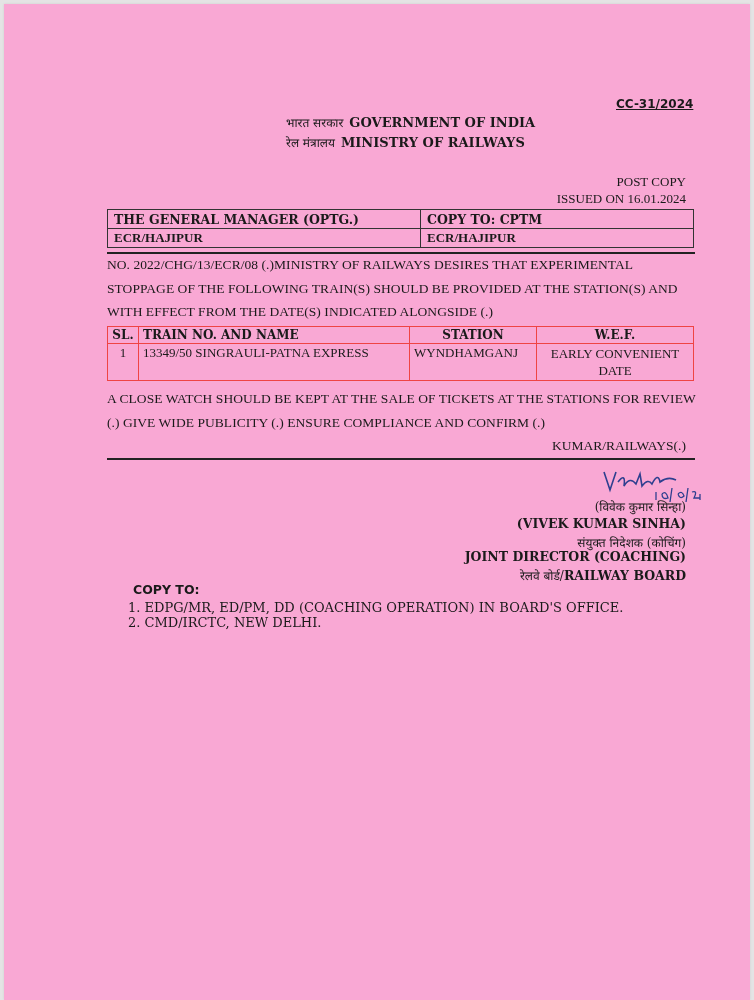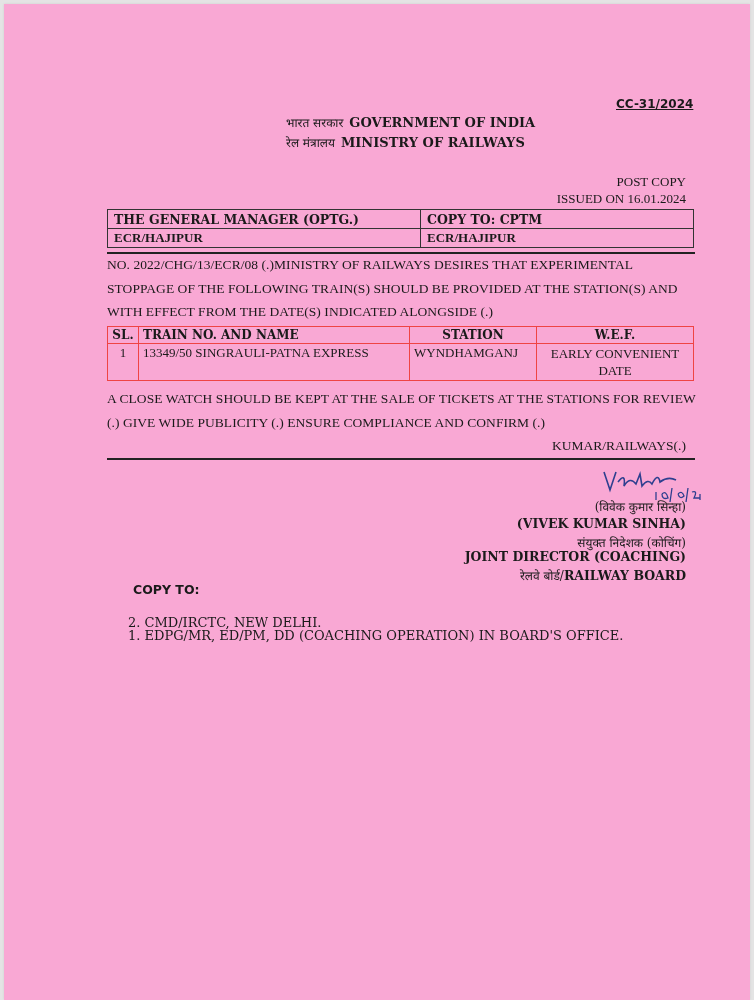--- a/index.html
+++ b/index.html
@@ -89,16 +89,16 @@
 
   <div class="abs sig" style="top:494px;">(विवेक कुमार सिन्हा)</div>
   <div class="abs sig sigb" style="top:512px;">(VIVEK KUMAR SINHA)</div>
   <div class="abs sig" style="top:530px;">संयुक्त निदेशक (कोचिंग)</div>
   <div class="abs sig sigb" style="top:545px;">JOINT DIRECTOR (COACHING)</div>
   <div class="abs sig" style="top:563px;">
     <span>रेलवे बोर्ड/</span><span class="sigb">RAILWAY BOARD</span>
   </div>
 
   <div class="abs copyh">COPY TO:</div>
-  <div class="abs copyl" style="top:596px;margin-top:28px;">1.  EDPG/MR, ED/PM, DD (COACHING OPERATION) IN BOARD'S OFFICE.</div>
+  <div class="abs copyl" style="top:596px;">1.  EDPG/MR, ED/PM, DD (COACHING OPERATION) IN BOARD'S OFFICE.</div>
   <div class="abs copyl" style="top:611px;">2.  CMD/IRCTC, NEW DELHI.</div>
 
 </div>
 
 </body></html>

